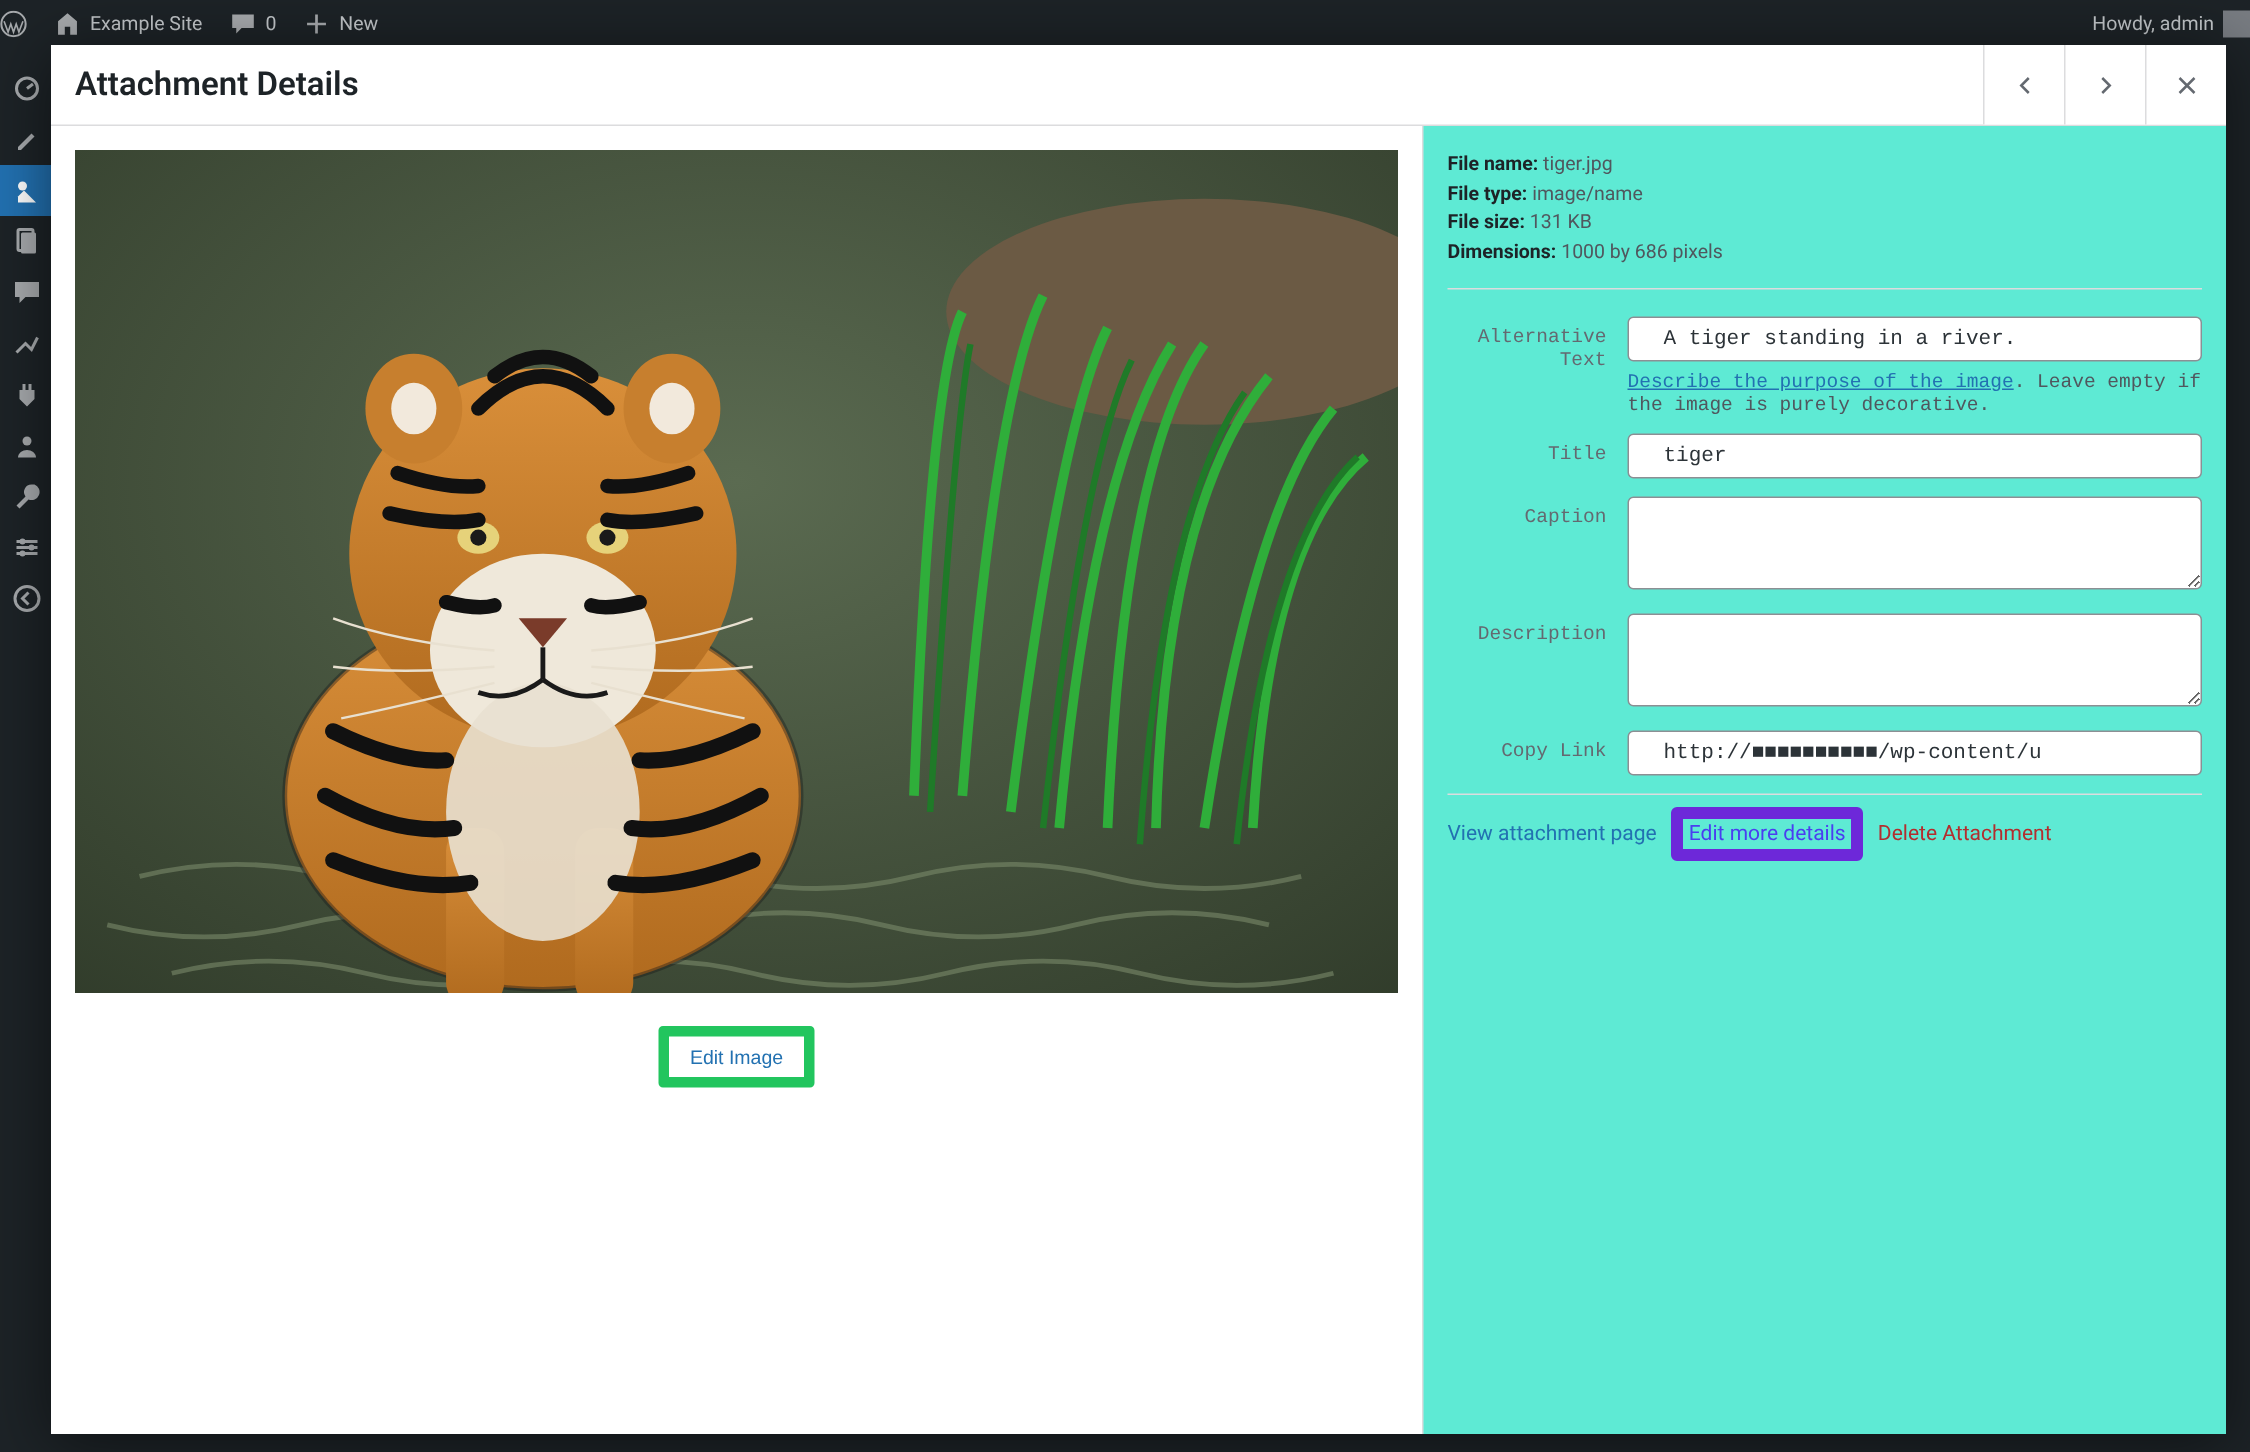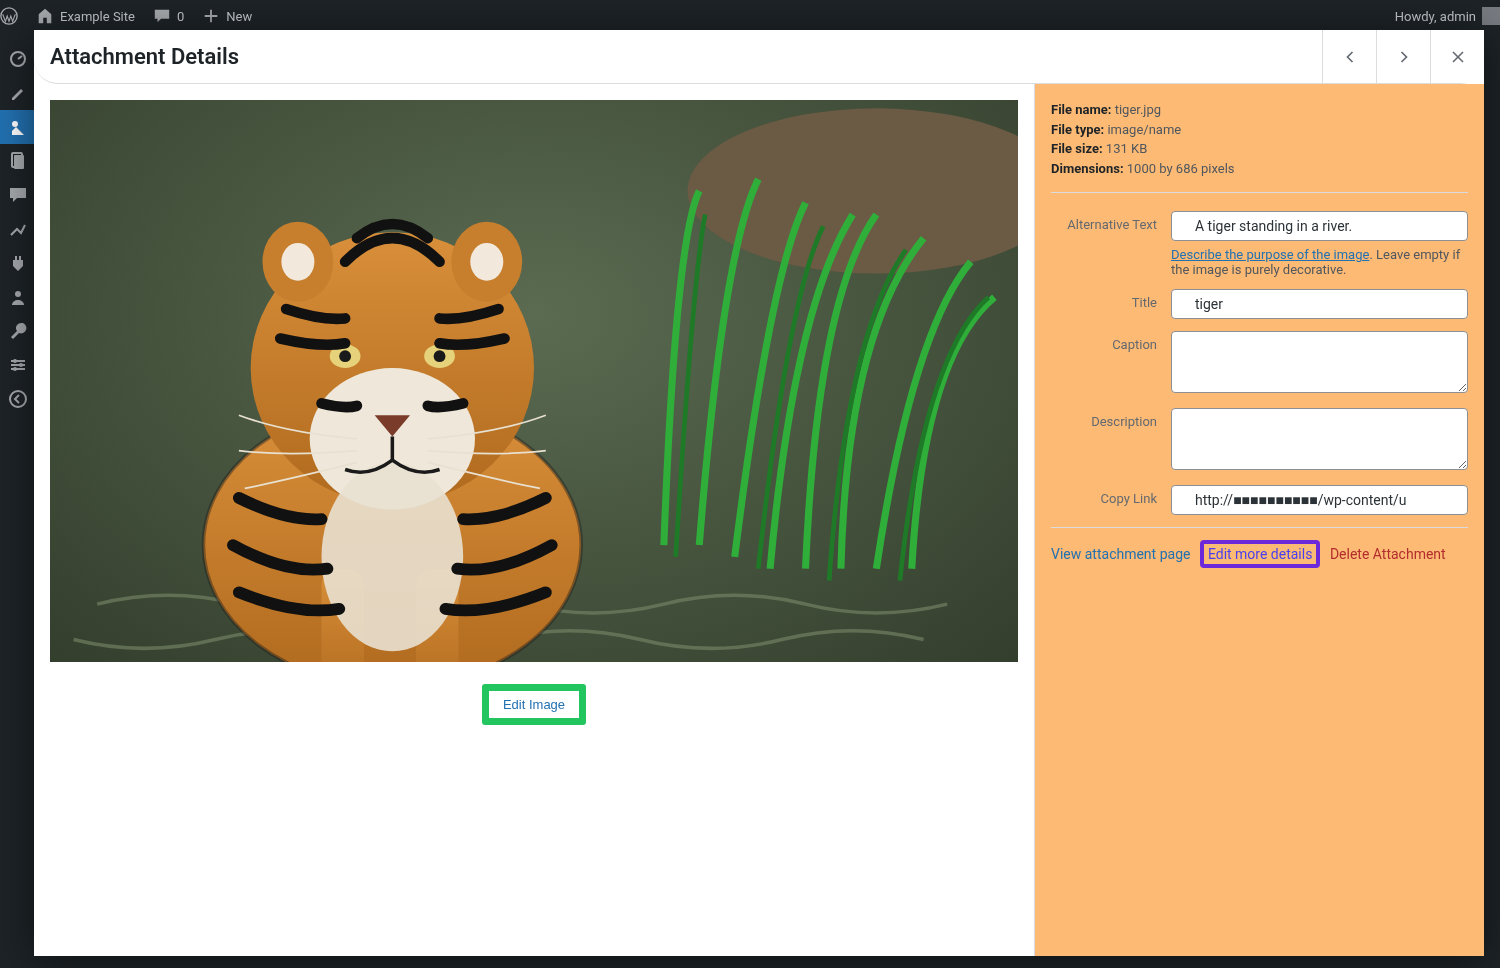--- a/index.html
+++ b/index.html
@@ -62,21 +62,20 @@
     display: flex;
     flex-direction: column;
   }
   .modal-header {
     height: 54px;
     border-bottom: 1px solid #dcdcde;
     display: flex;
     align-items: center;
     justify-content: space-between;
     padding-left: 16px;
-    border-radius: 24px;
   }
   .modal-title {
     font-size: 22px;
     font-weight: 600;
     color: #1d2327;
   }
   .modal-nav { display: flex; height: 100%; }
   .modal-nav button {
     width: 54px;
     height: 100%;
@@ -118,35 +117,36 @@
     padding: 6px 14px;
     font-size: 13px;
     color: #2271b1;
     background: #fff;
     border: 7px solid #22c55e;
     border-radius: 3px;
     cursor: pointer;
   }
 
   .details-pane {
-    width: 450px;
+    width: 536px;
     border-left: 1px solid #dcdcde;
-    background: #fdba74;
+    background: #5eead4;
     padding: 16px;
     overflow: auto;
     color: #50575e;
   }
   .meta-list { font-size: 13px; line-height: 1.5; margin-bottom: 14px; }
   .meta-list strong { color: #1d2327; }
   .divider { border-top: 1px solid #dcdcde; margin: 10px 0 18px; }
 
   .setting {
     display: flex;
     align-items: flex-start;
     margin-bottom: 12px;
+    font-family: Liberation Mono, monospace;
   }
   .setting .label {
     width: 120px;
     text-align: right;
     padding-right: 14px;
     padding-top: 6px;
     color: #646970;
   }
   .setting .field { flex: 1; }
   .setting input[type=text], .setting textarea {
@@ -167,21 +167,21 @@
   .copy-link input { font-family: inherit; }
 
   .actions {
     font-size: 14px;
     margin-top: 6px;
   }
   .actions a { text-decoration: none; margin-right: 6px; }
   .actions .view { color: #2271b1; }
   .actions .edit {
     color: #4a3ef0;
-    border: 4px solid #6d28d9;
+    border: 8px solid #6d28d9;
     border-radius: 4px;
     padding: 2px 4px;
   }
   .actions .delete { color: #b32d2e; }
 </style>
 </head>
 <body>
 
 <div class="admin-bar">
   <div class="left">

